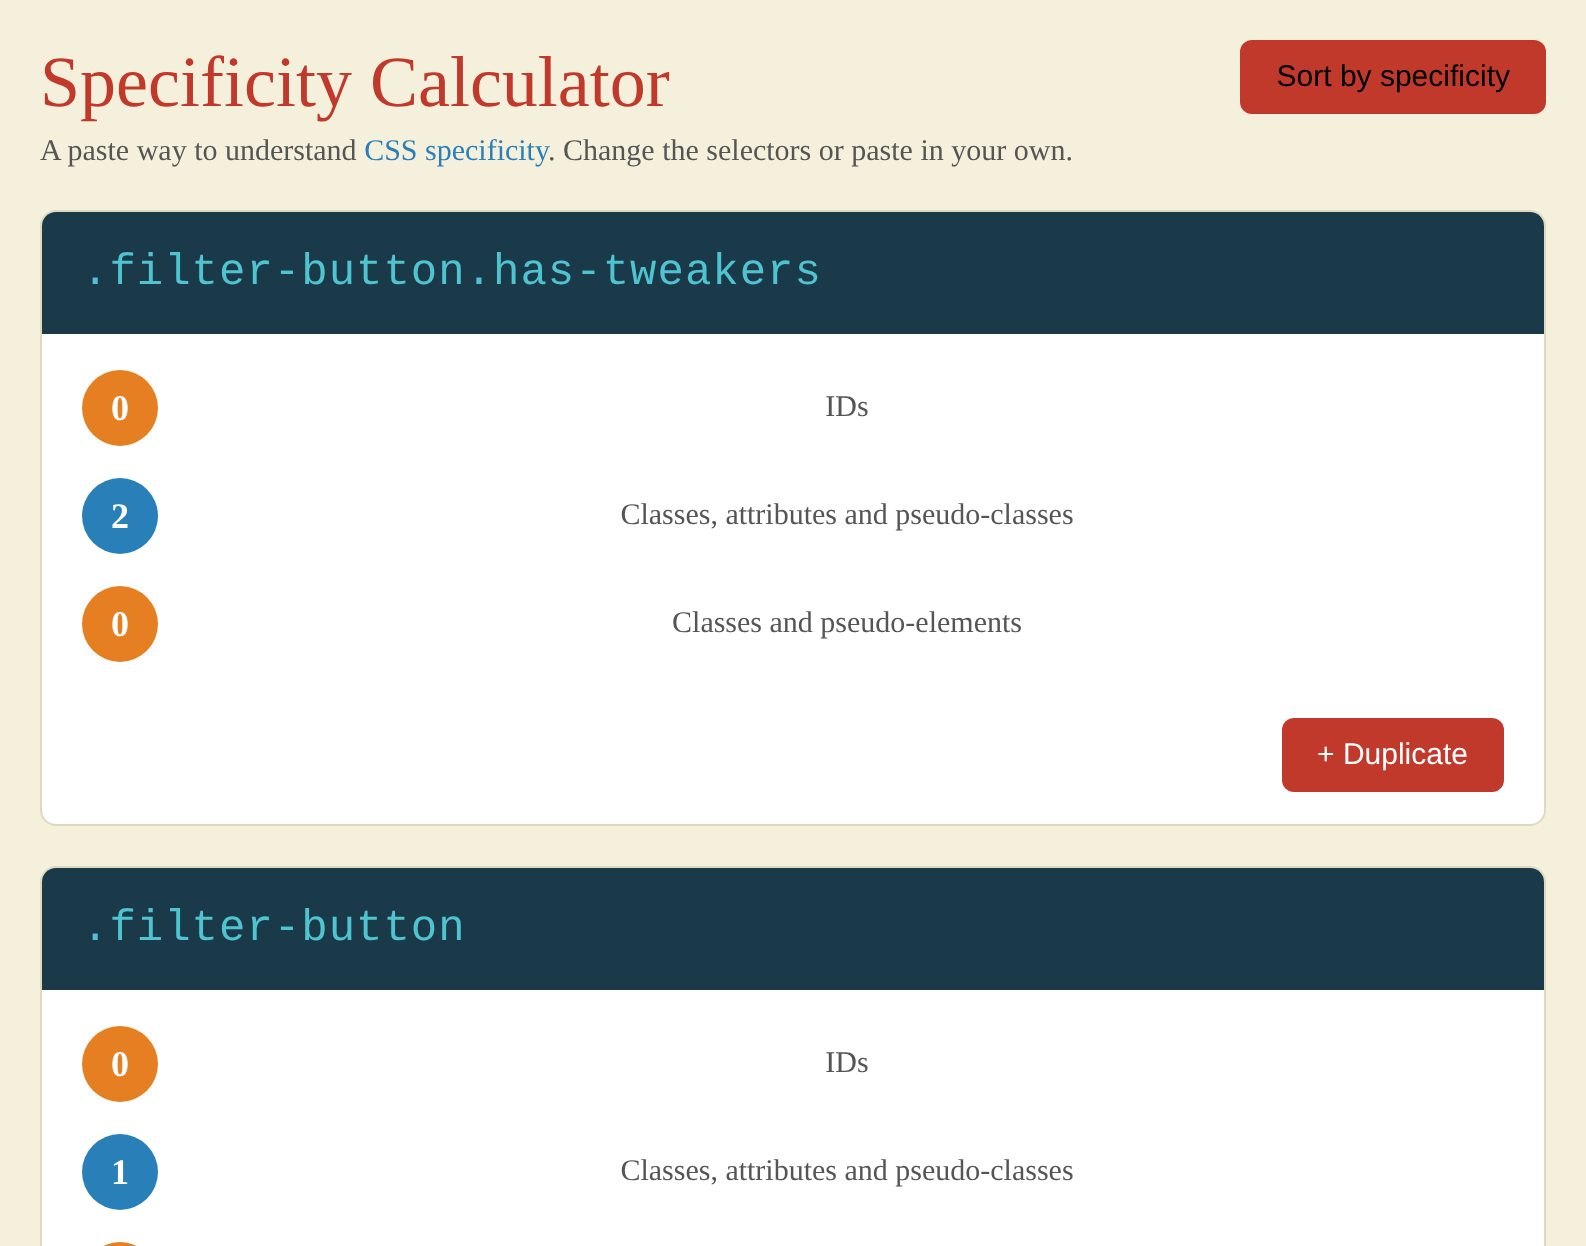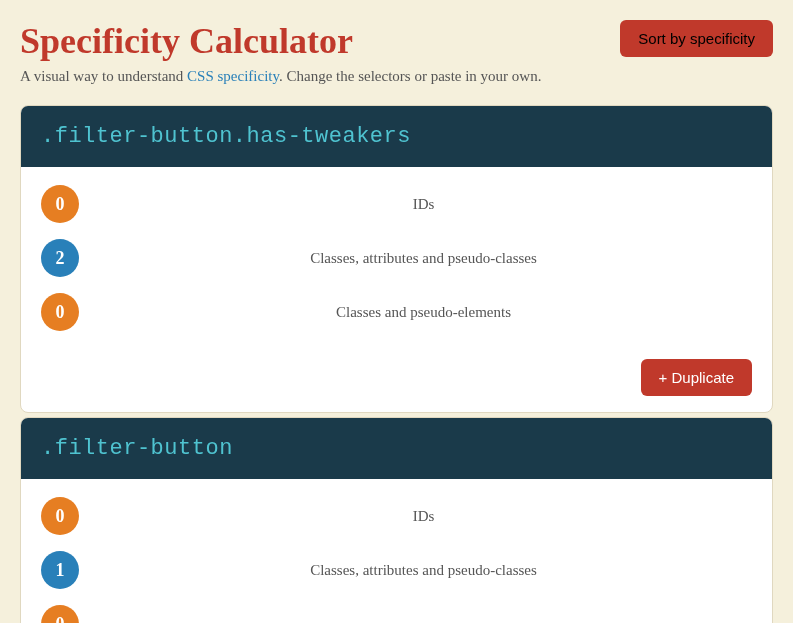--- a/index.html
+++ b/index.html
@@ -22,21 +22,21 @@
       align-items: flex-start;
       margin-bottom: 20px;
     }
 
     .header-left {
       flex: 1;
     }
 
     .page-title {
       font-size: 36px;
-      font-weight: bold;
+      font-weight: normal;
       color: #c0392b;
       margin-bottom: 6px;
     }
 
     .subtitle {
       font-size: 15px;
       color: #555;
     }
 
     .subtitle a {
@@ -51,21 +51,21 @@
       border-radius: 6px;
       padding: 10px 18px;
       font-size: 15px;
       cursor: pointer;
       white-space: nowrap;
     }
 
     .selector-card {
       background-color: white;
       border-radius: 8px;
-      margin-bottom: 4px;
+      margin-bottom: 20px;
       overflow: hidden;
       border: 1px solid #e0d8c0;
     }
 
     .selector-header {
       background-color: #1a3a4a;
       padding: 18px 20px;
     }
 
     .selector-code {
@@ -127,21 +127,21 @@
       cursor: pointer;
     }
   </style>
 </head>
 <body>
 
 <div class="header">
   <div class="header-left">
     <h1 class="page-title">Specificity Calculator</h1>
     <p class="subtitle">
-      <span>A visual way to understand </span><a href="#">CSS specificity</a><span>. Change the selectors or paste in your own.</span>
+      <span>A paste way to understand </span><a href="#">CSS specificity</a><span>. Change the selectors or paste in your own.</span>
     </p>
   </div>
   <button class="sort-button">Sort by specificity</button>
 </div>
 
 <div id="cards-container">
     <div class="selector-card">
       <div class="selector-header"><span class="selector-code">.filter-button.has-tweakers</span></div>
       <div class="selector-body">
         <div class="spec-row">

